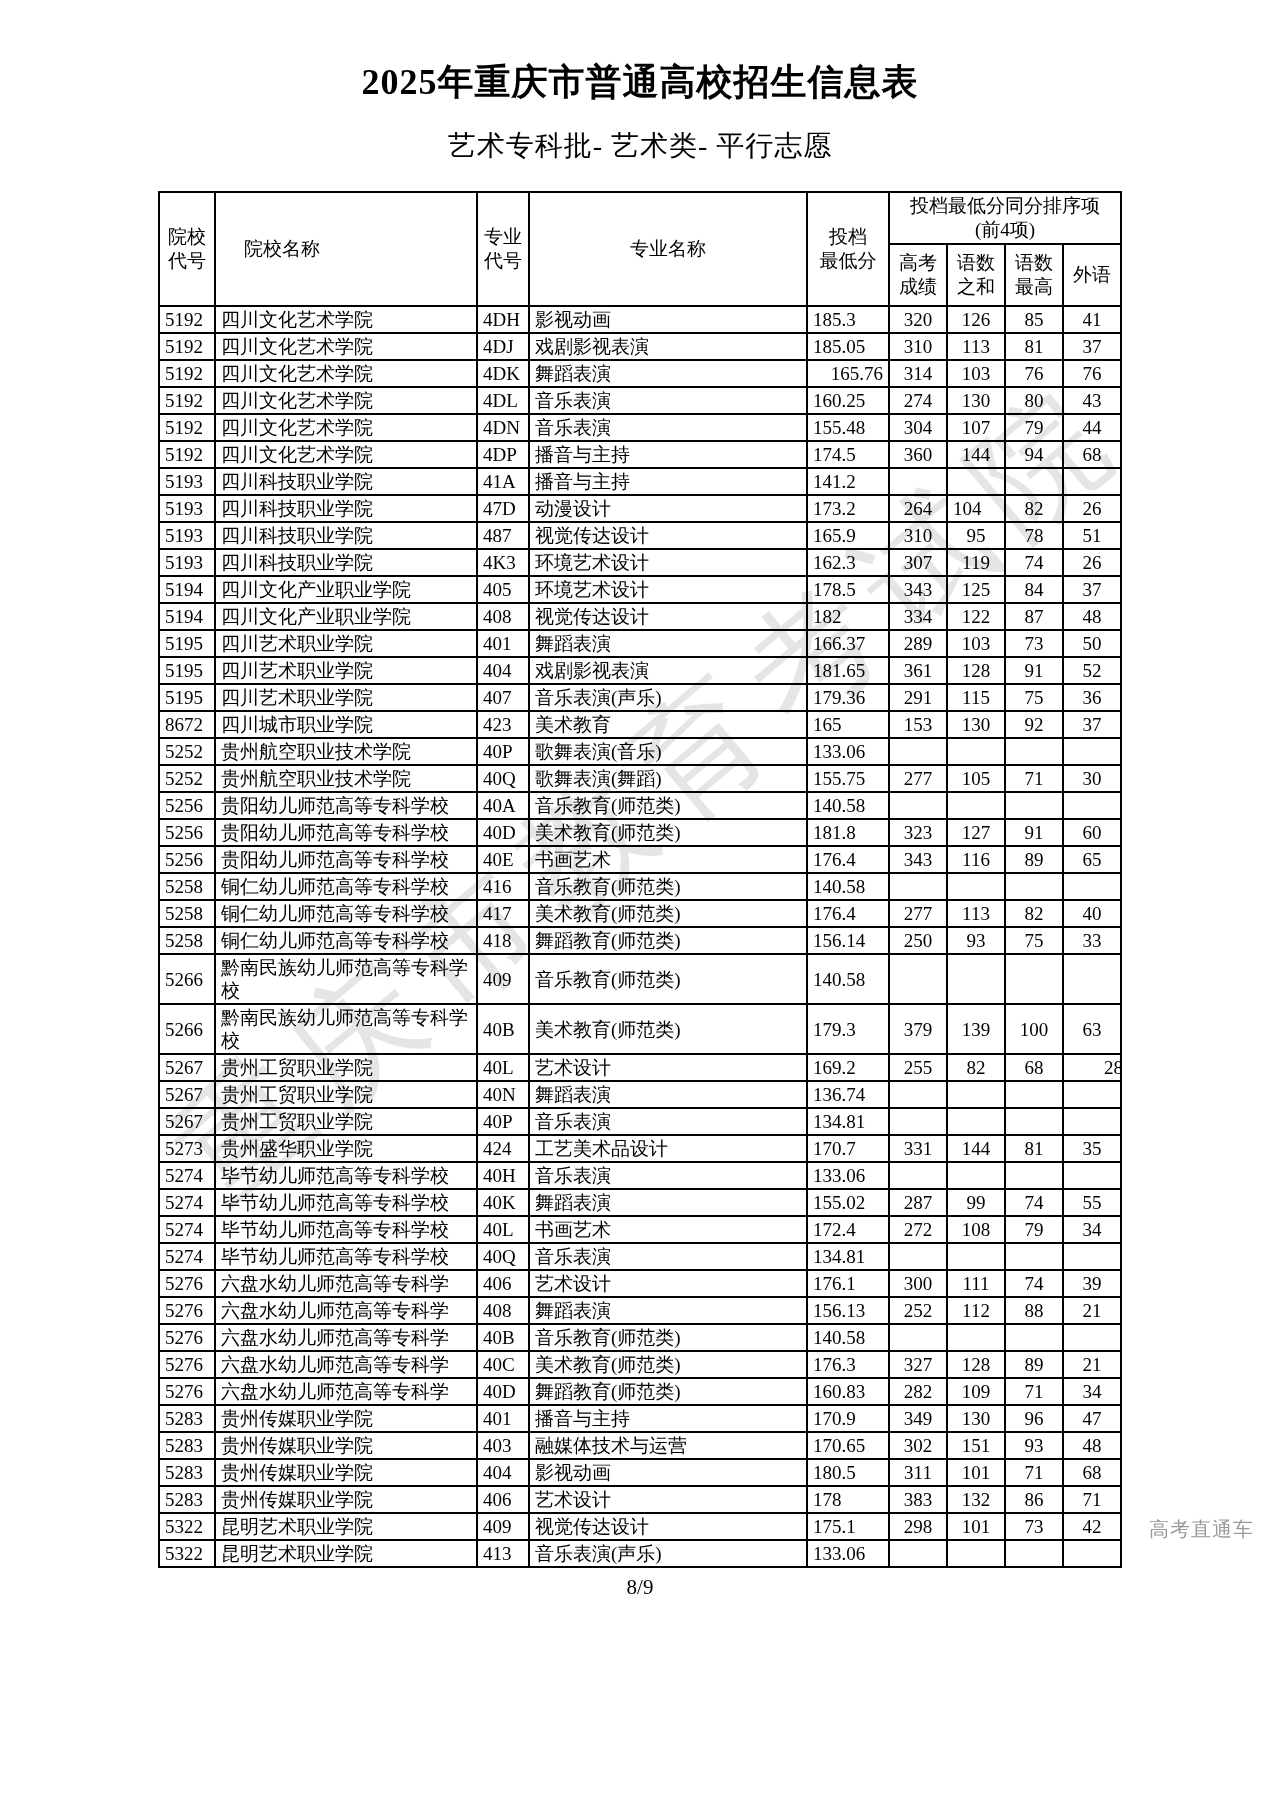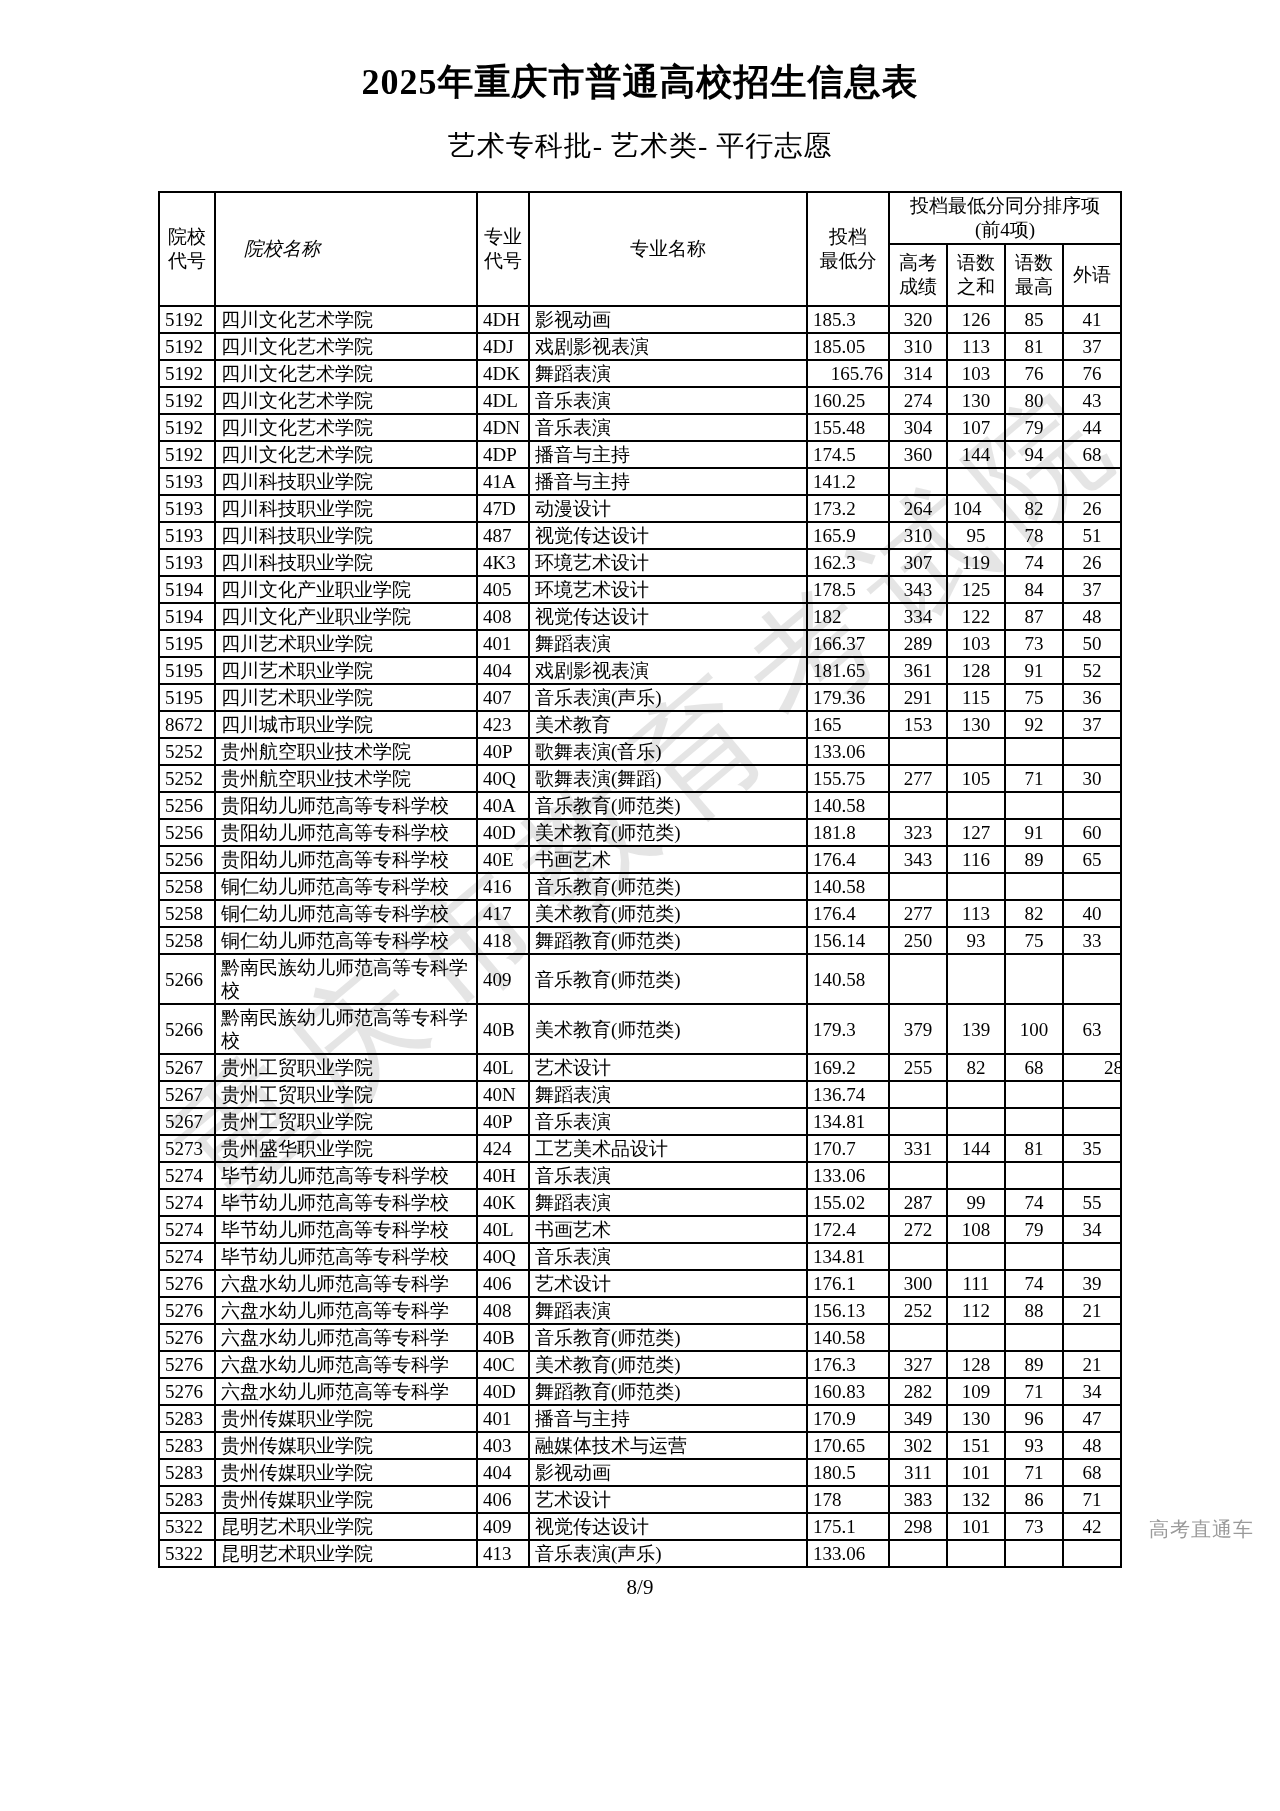--- a/index.html
+++ b/index.html
@@ -38,21 +38,21 @@
     padding: 1px 5px;
     overflow: hidden;
     vertical-align: middle;
   }
   .score-table th {
     font-weight: normal;
     text-align: center;
     white-space: pre-line;
     line-height: 24px;
   }
-  .score-table th.h-college-name { text-align: left; padding-left: 28px; font-style: italic; }
+  .score-table th.h-college-name { text-align: left; padding-left: 28px; }
   .score-table th.group-head { height: 38px; }
   .score-table tr.subhead th { height: 62px; }
   .score-table td {
     height: 26px;
     line-height: 23px;
   }
   col.c-code   { width: 56px; }
   col.c-name   { width: 262px; }
   col.c-mcode  { width: 52px; }
   col.c-mname  { width: 278px; }

